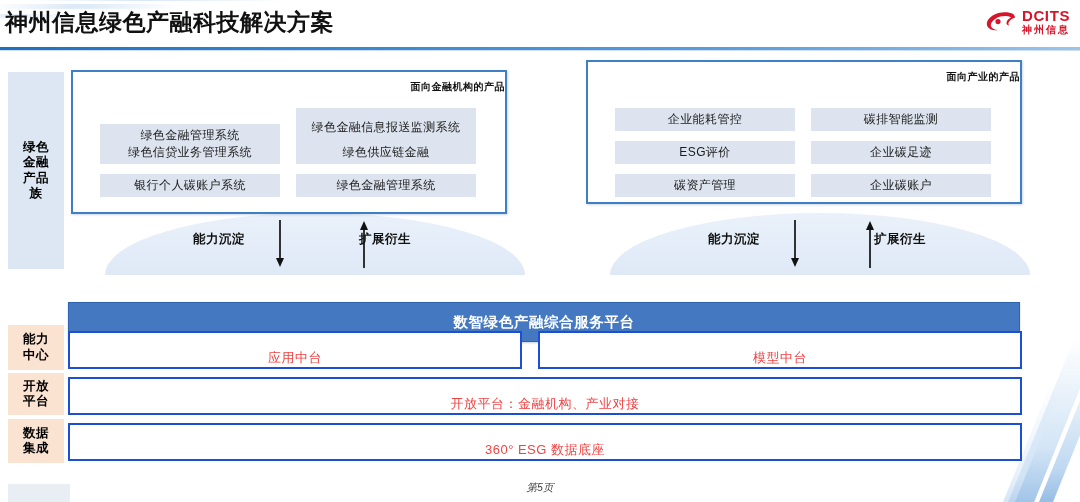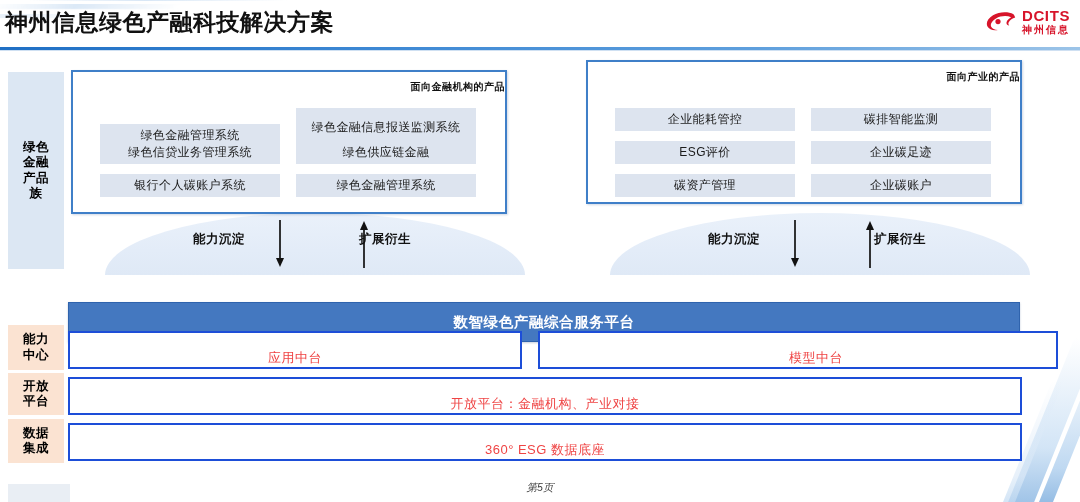--- a/index.html
+++ b/index.html
@@ -176,21 +176,21 @@
   </div>
   <div class="arrow-label" style="left:874px;top:231px;">扩展衍生</div>
 
   <div class="platbar" style="left:68px;top:270px;width:950px;height:38px;margin-top:32px;">
     <span>数智绿色产融综合服务平台</span>
   </div>
 
   <div class="rowbox" style="left:68px;top:331px;width:450px;height:34px;">
     <span>应用中台</span>
   </div>
-  <div class="rowbox" style="left:538px;top:331px;width:480px;height:34px;padding-left:36px;">
+  <div class="rowbox" style="left:538px;top:331px;width:480px;height:34px;">
     <span>模型中台</span>
   </div>
 
   <div class="rowbox" style="left:68px;top:377px;width:950px;height:34px;">
     <span>开放平台：金融机构、产业对接</span>
   </div>
 
   <div class="rowbox" style="left:68px;top:423px;width:950px;height:34px;">
     <span>360° ESG 数据底座</span>
   </div>

